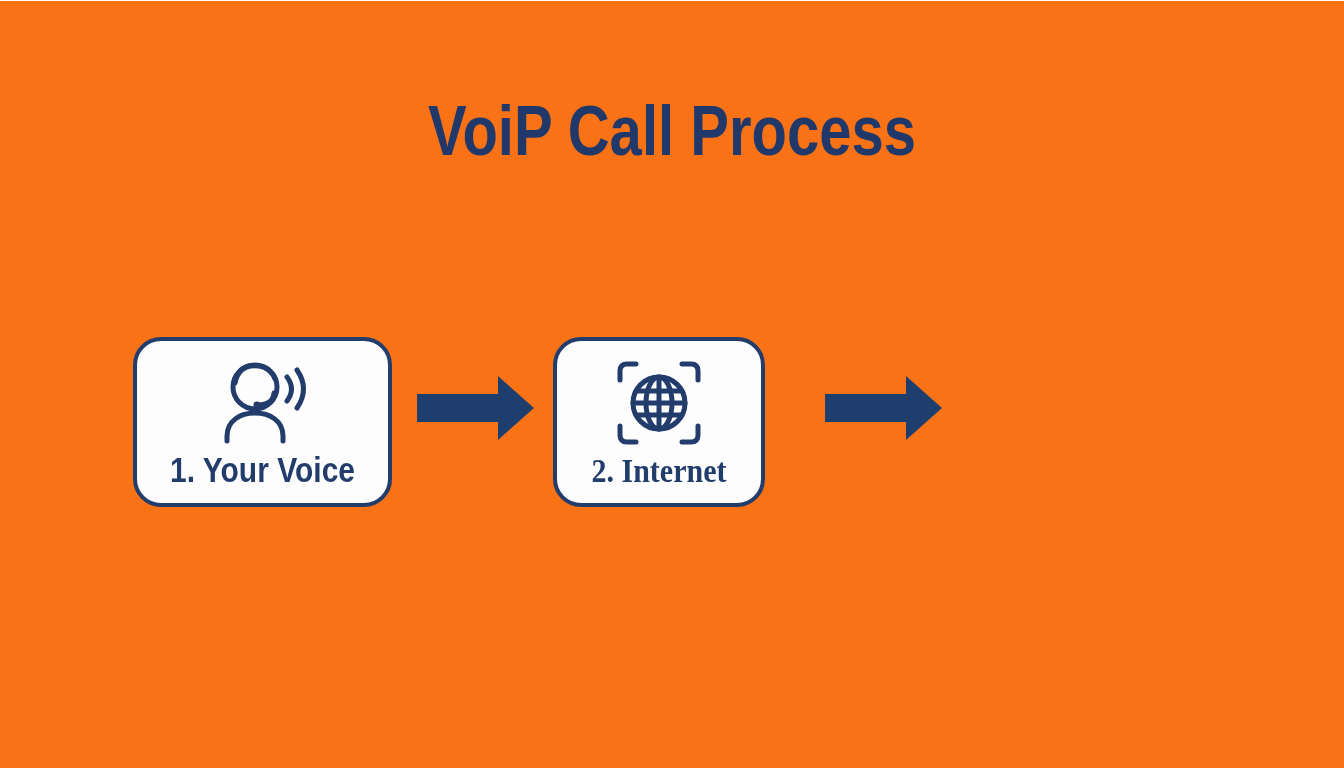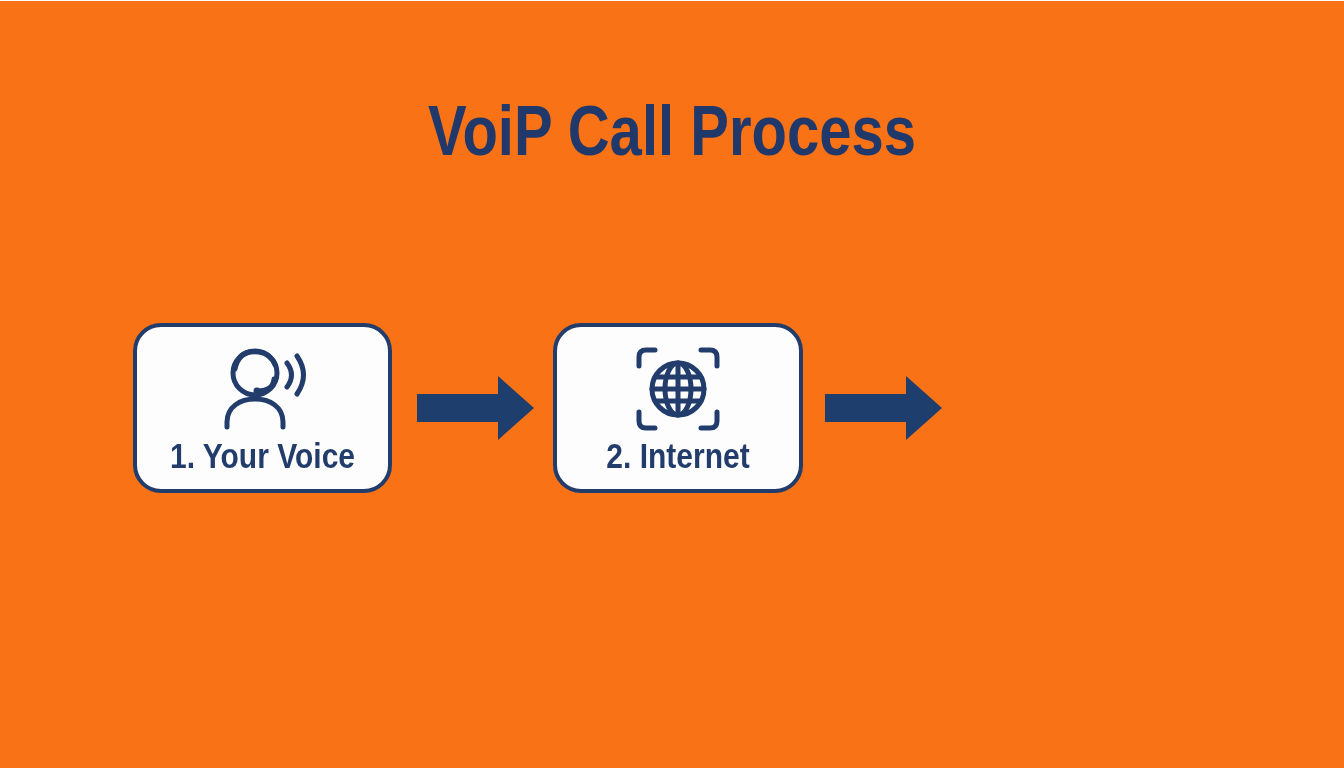--- a/index.html
+++ b/index.html
@@ -26,29 +26,29 @@
     font-size: 58px;
     font-weight: bold;
     letter-spacing: 0px;
     color: #21386b;
     transform: scaleY(1.22);
     transform-origin: center;
     line-height: 1.15;
   }
   .step-box {
     position: absolute;
-    top: 322px;
+    top: 336px;
     height: 170px;
     background: #fdfdfe;
     border: 4px solid #223c6b;
     border-radius: 28px;
     box-sizing: border-box;
   }
   .step-box.box-1 { left: 133px; width: 259px; }
-  .step-box.box-2 { left: 553px; width: 250px; }
+  .step-box.box-2 { left: 553px; width: 212px; font-family: Liberation Serif, serif; }
   .step-box.box-3 { left: 967px; width: 250px; }
   .step-icon {
     position: absolute;
     left: 50%;
     transform: translateX(-50%);
     color: #223c6b;
   }
   .icon-1 { top: 12px; }
   .icon-2 { top: 16px; }
   .icon-3 { top: 12px; }

